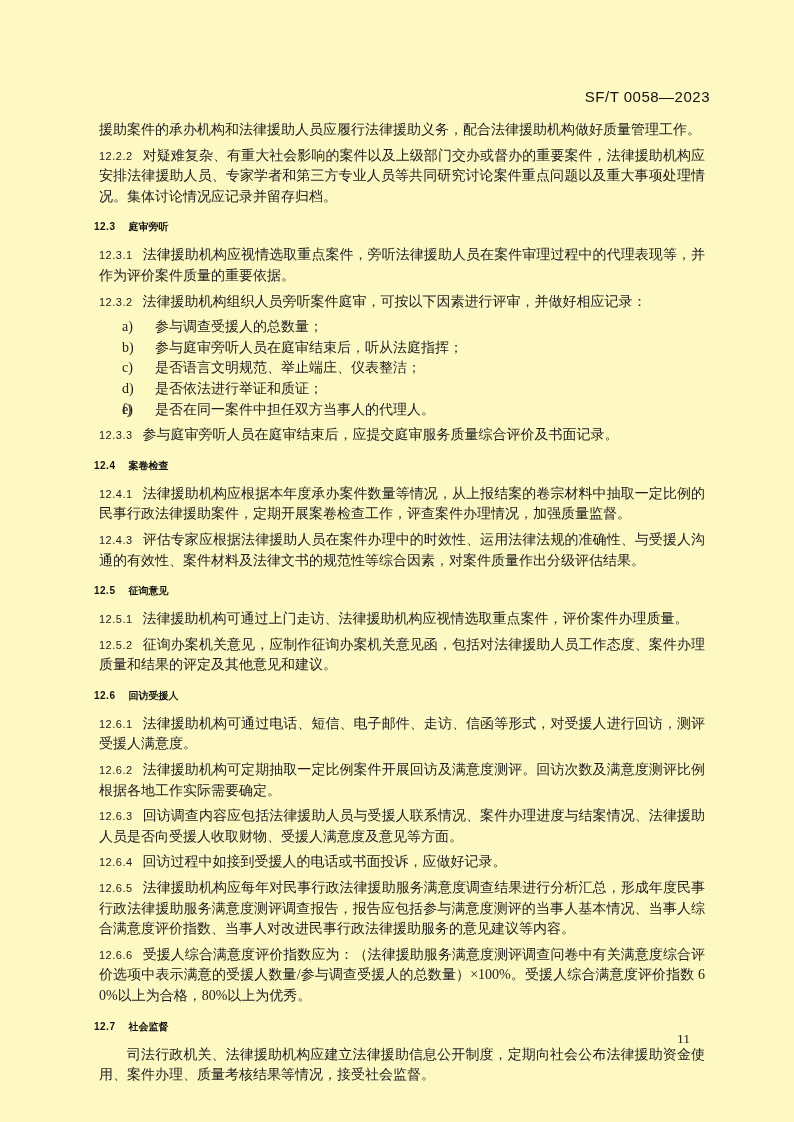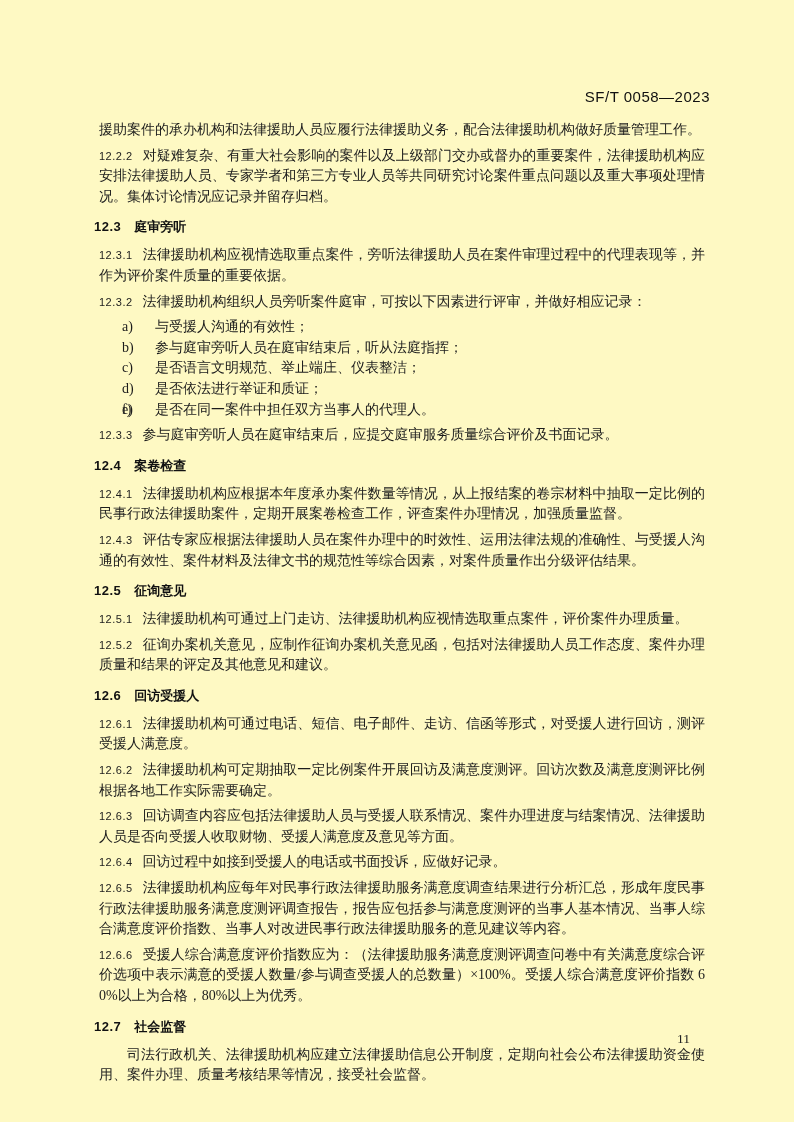--- a/index.html
+++ b/index.html
@@ -41,21 +41,21 @@
   .cnum {
     font-family: "Liberation Sans", "DejaVu Sans", sans-serif;
     font-size: 11px;
     letter-spacing: 0.5px;
     margin-right: 10px;
   }
   .heading {
     margin: 9px 0 8px 0;
     font-family: "Liberation Sans", "DejaVu Sans", sans-serif;
     font-weight: 700;
-    font-size: 13px;
+    font-size: 10px;
     line-height: 21px;
     color: #111;
   }
   .heading .hnum { margin-right: 13px; letter-spacing: 0.5px; }
   .list { margin: 0; }
   .li {
     position: relative;
     padding-left: 61px;
     font-size: 14px;
     line-height: 20.6px;
@@ -103,21 +103,21 @@
     <p class="para">
       <span class="cnum">12.3.1</span><span>法律援助机构应视情选取重点案件，旁听法律援助人员在案件审理过程中的代理表现等，并作为评价案件质量的重要依据。</span>
     </p>
 
     <p class="para">
       <span class="cnum">12.3.2</span><span>法律援助机构组织人员旁听案件庭审，可按以下因素进行评审，并做好相应记录：</span>
     </p>
 
     <div class="list">
       <div class="li">
-        <span class="marker">a)</span><span>与受援人沟通的有效性；</span>
+        <span class="marker">a)</span><span>参与调查受援人的总数量；</span>
       </div>
       <div class="li">
         <span class="marker">b)</span><span>参与庭审旁听人员在庭审结束后，听从法庭指挥；</span>
       </div>
       <div class="li">
         <span class="marker">c)</span><span>是否语言文明规范、举止端庄、仪表整洁；</span>
       </div>
       <div class="li">
         <span class="marker">d)</span><span>是否依法进行举证和质证；</span>
       </div>

